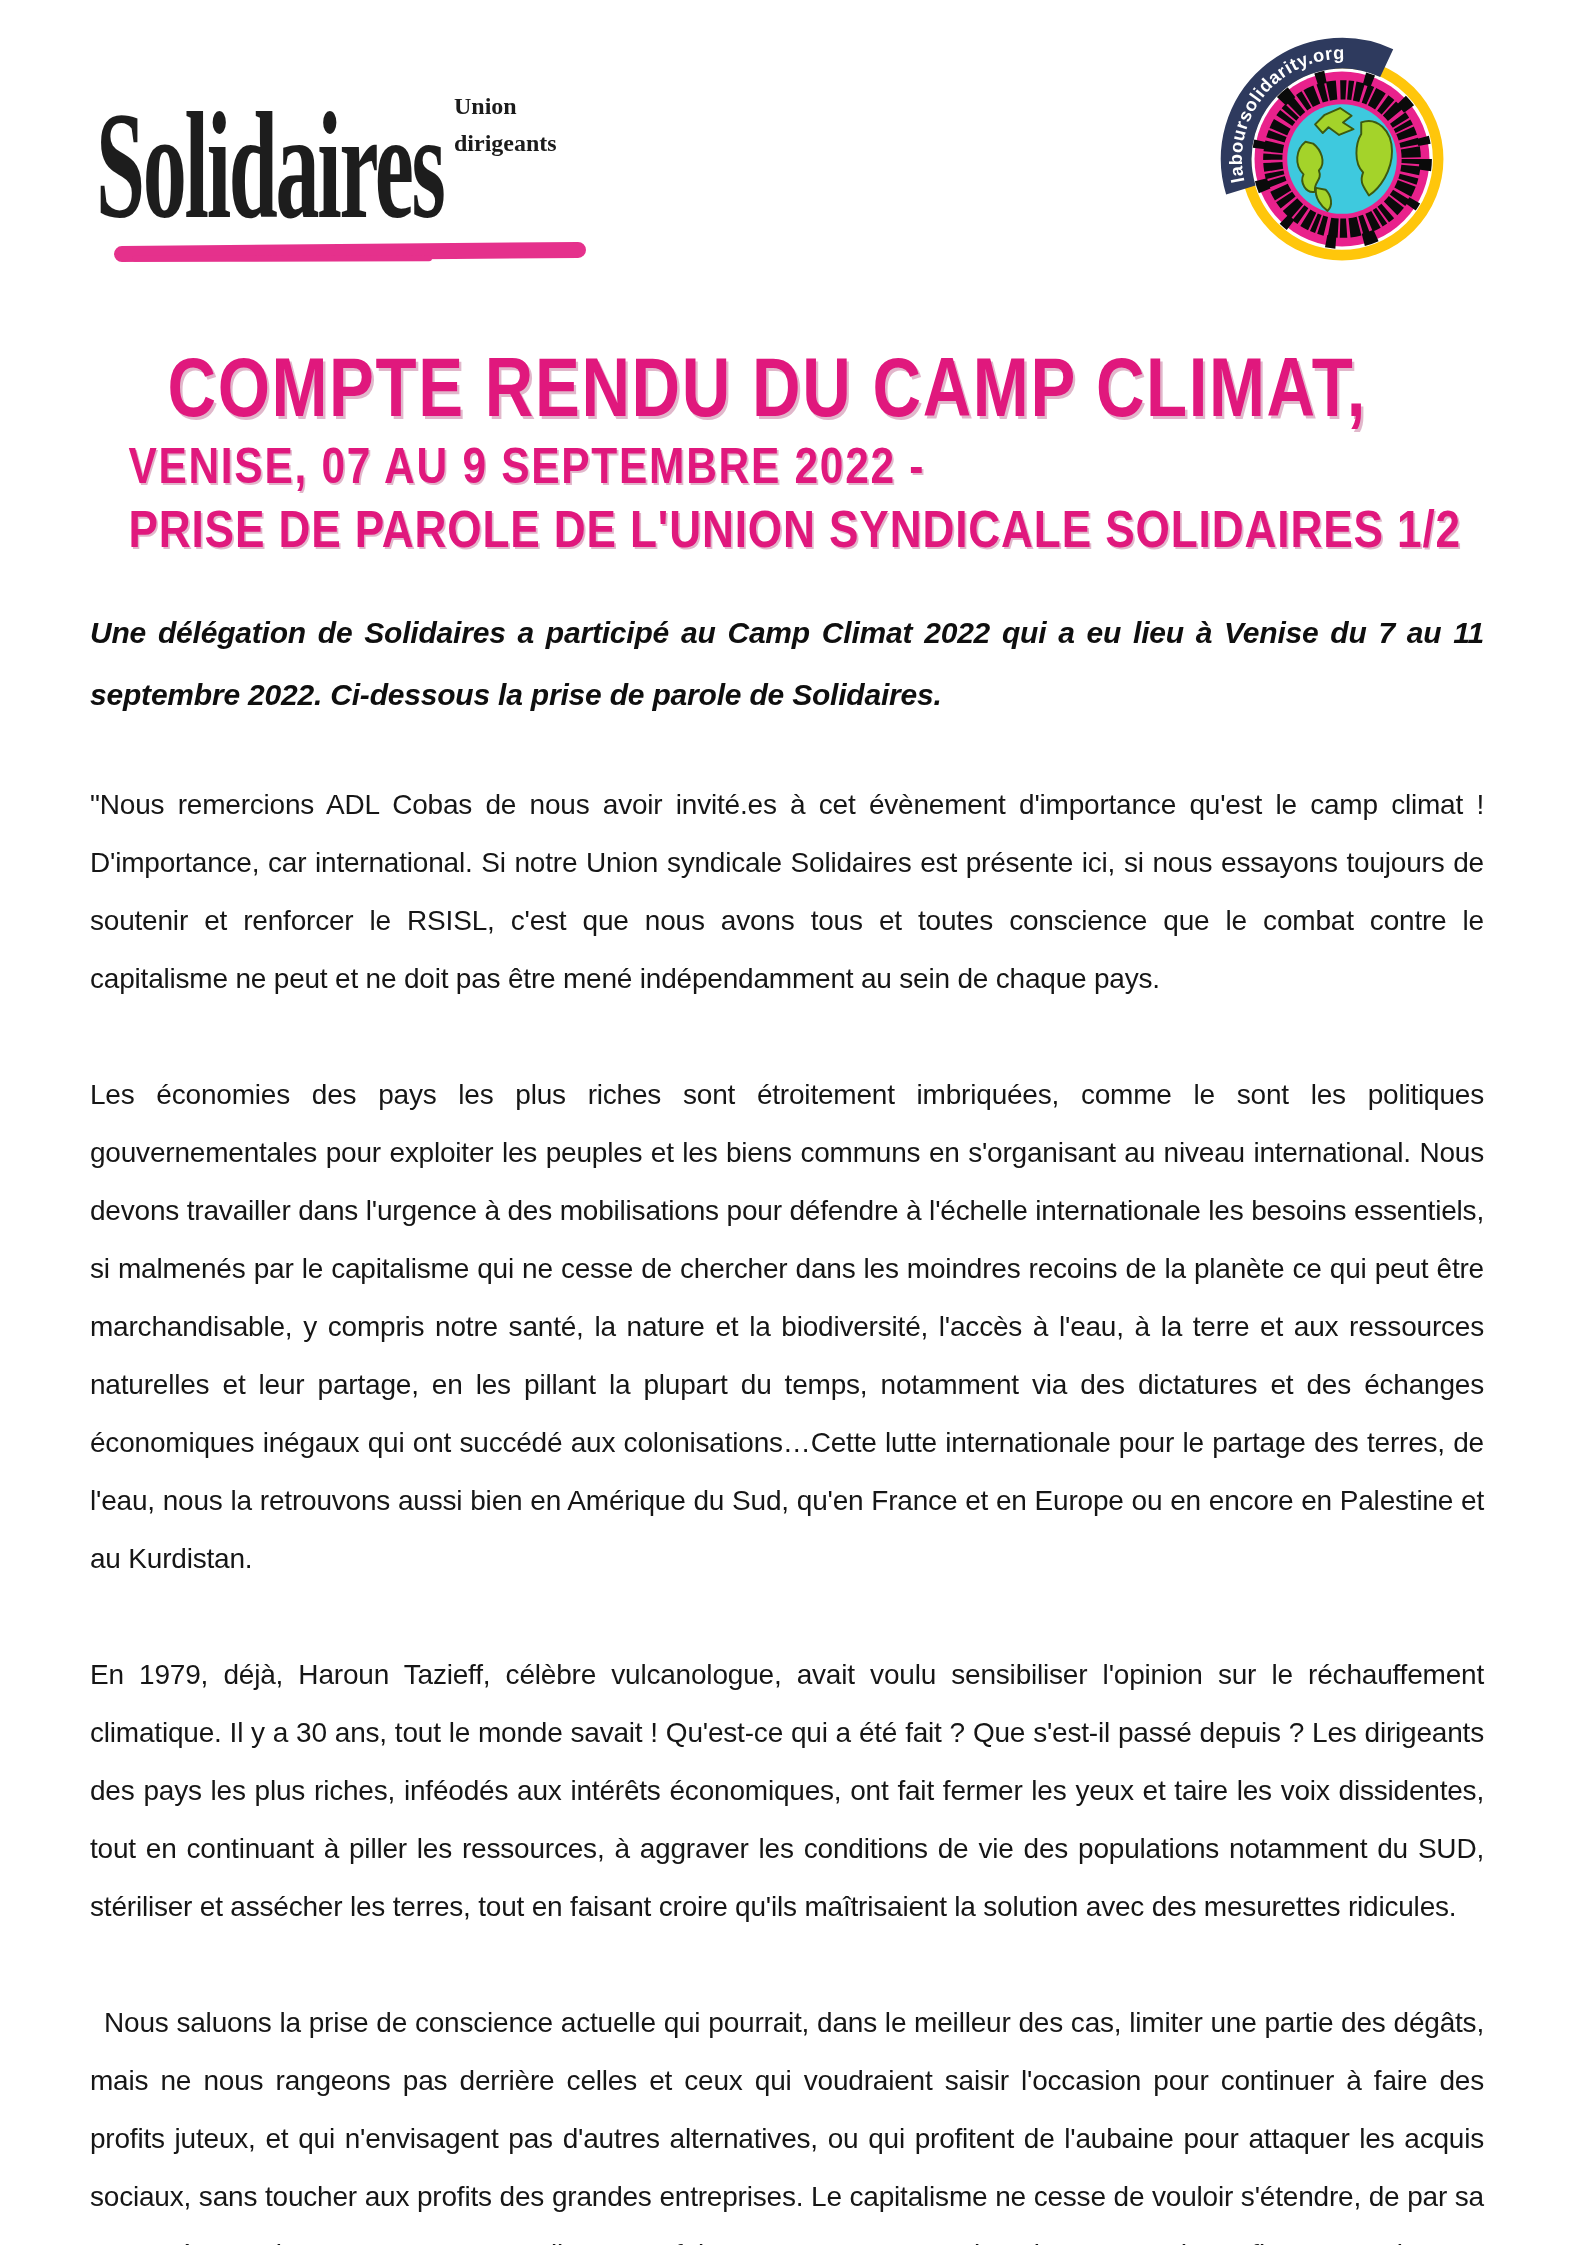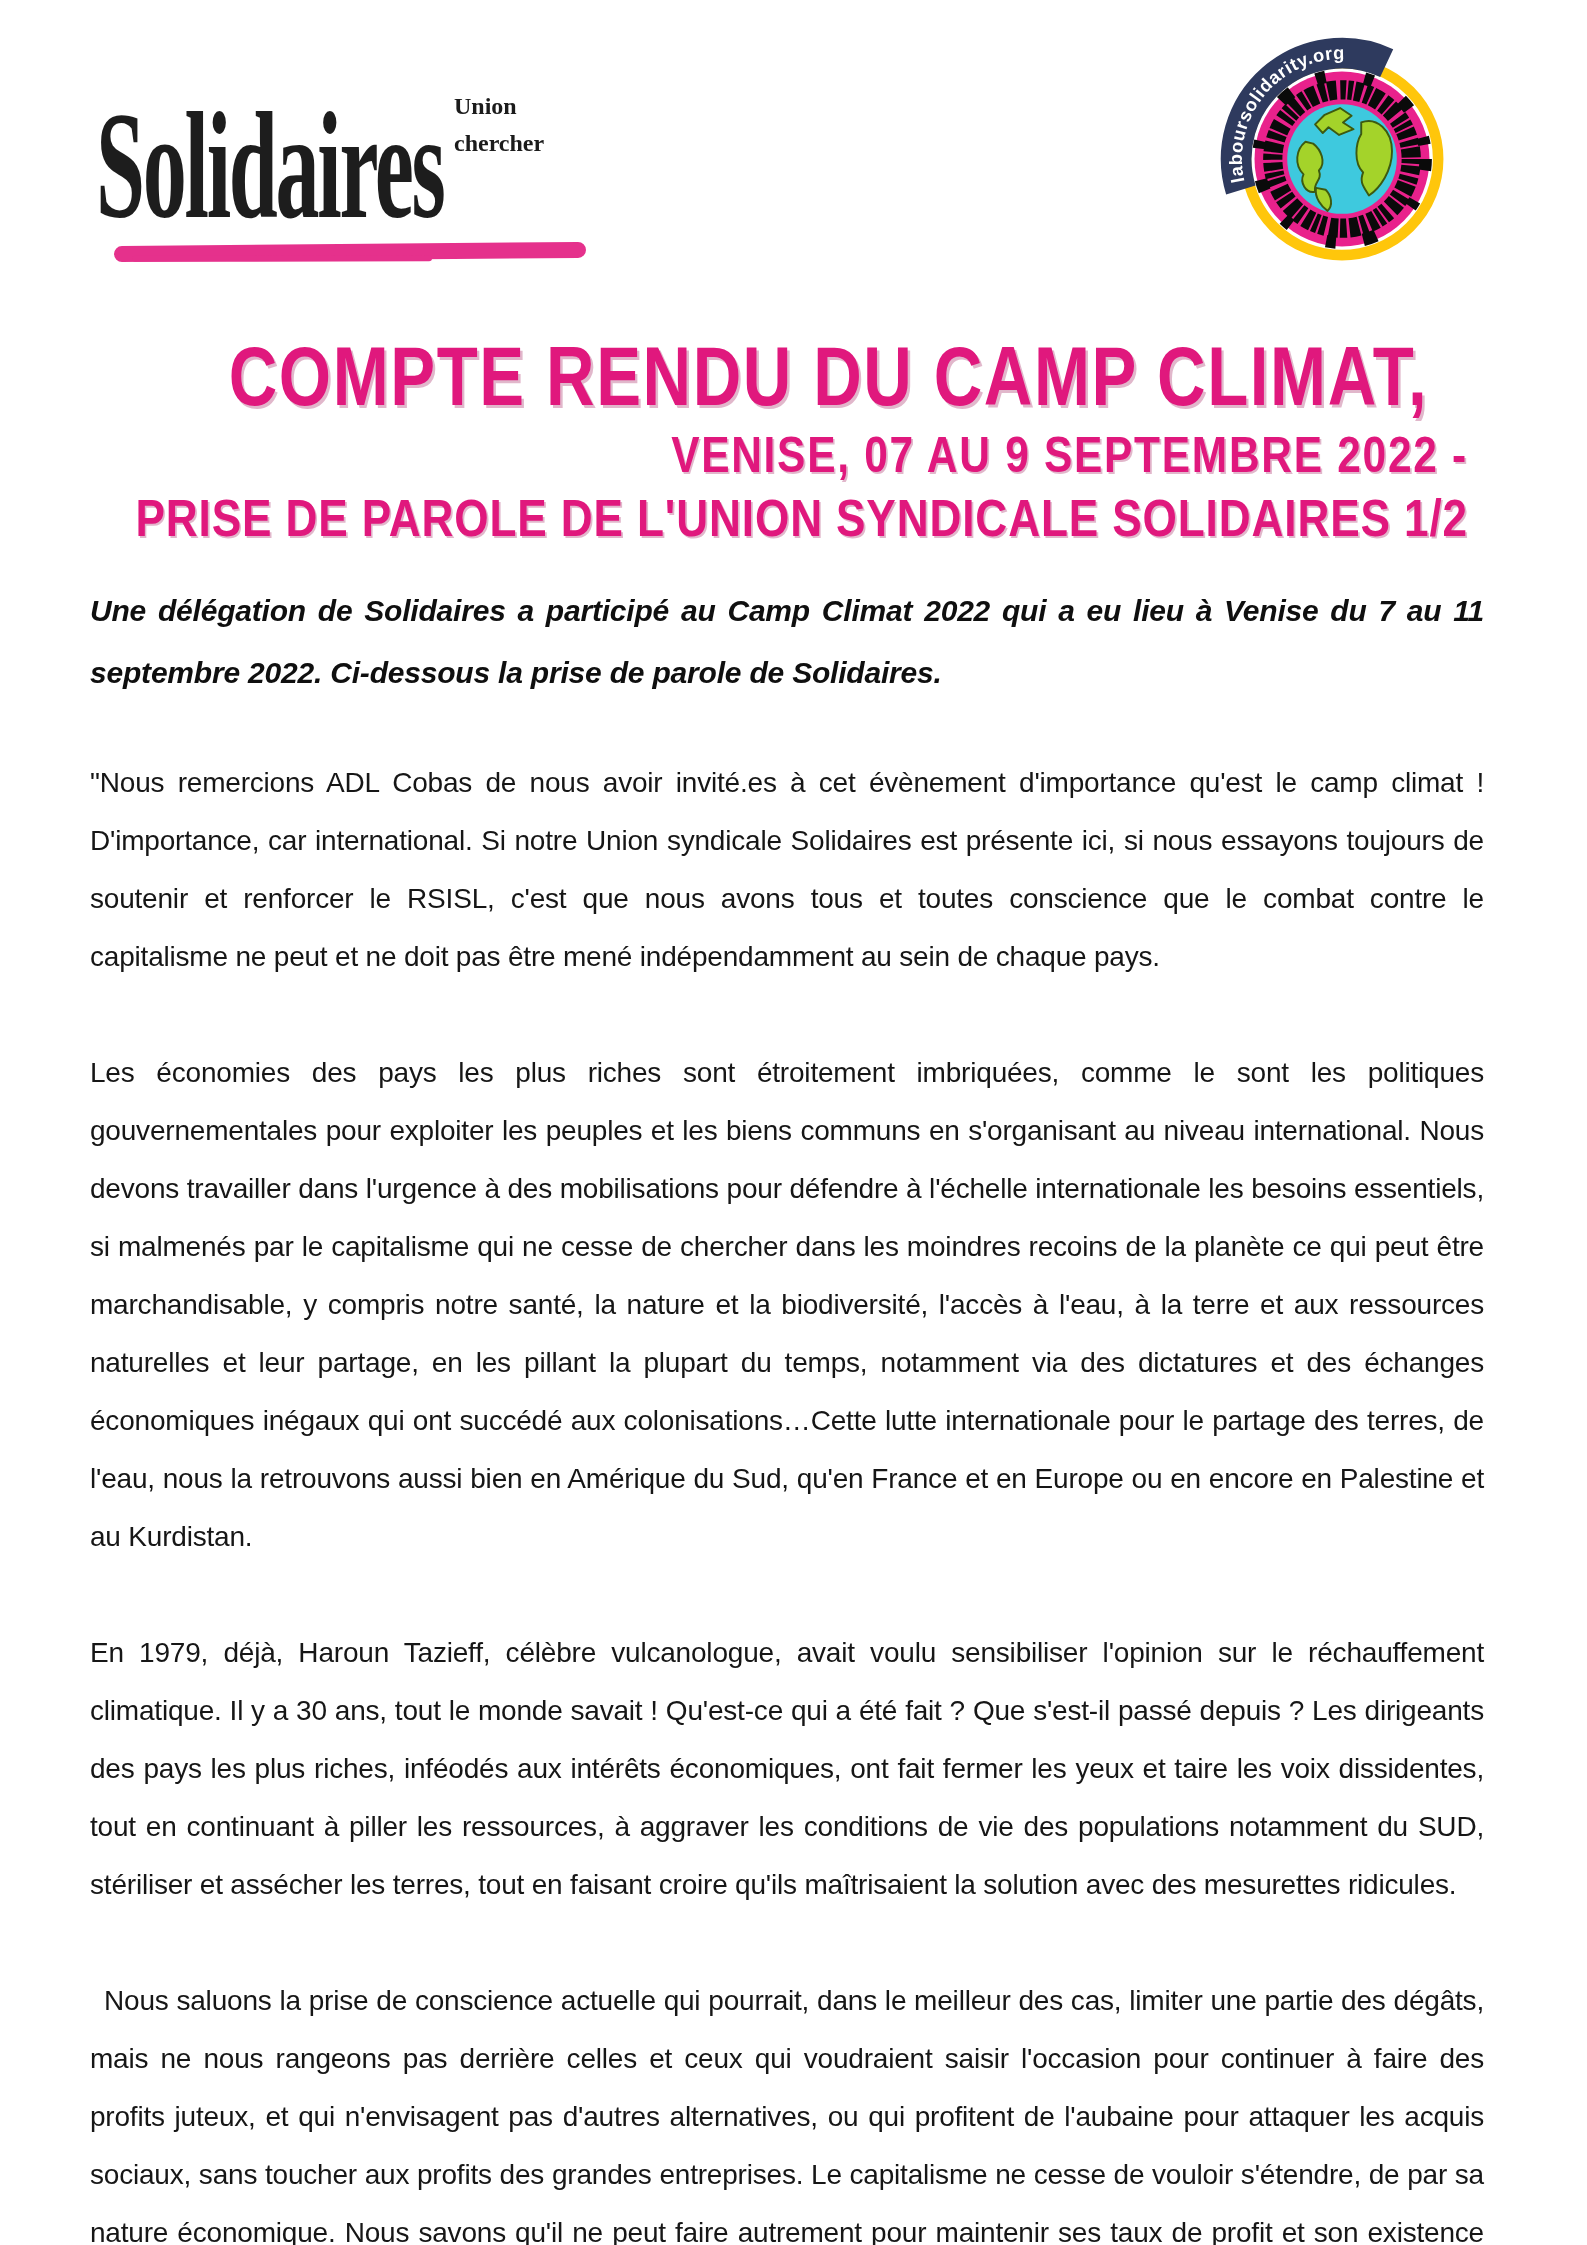--- a/index.html
+++ b/index.html
@@ -36,21 +36,21 @@
     transform: rotate(-0.5deg);
   }
   .logo-underline::after {
     content: ""; position: absolute; left: 18px; top: 11px; width: 300px; height: 6px;
     background: #e5318c; border-radius: 4px; transform: rotate(0.4deg);
   }
 
   .logo-badge { position: absolute; right: 120px; top: 34px; width: 250px; height: 250px; }
 
   
-  .title-block { text-align: right; margin: 0; padding-top: 8px; }
+  .title-block { text-align: left; margin: 11px; padding-top: 8px; }
   .title-block h1, .title-block h2 { margin: 0; font-weight: 800; }
   .t1 {
     font-size: 84px; line-height: 96px; color: #e0187d;
     letter-spacing: 2px; transform: scaleX(0.80); transform-origin: 50% 50%;
     text-shadow: 3px 3px 0 rgba(155, 16, 84, 0.30);
     white-space: nowrap;
   }
   .t2 {
     font-size: 50px; line-height: 62px; color: #e0187d;
     letter-spacing: 2px; transform: scaleX(0.85); transform-origin: 50% 50%;
@@ -84,21 +84,21 @@
 </head>
 <body>
 
 <div class="page">
 
   <header class="masthead">
 
     <div class="logo-solidaires">
       <div class="logo-tagline">
         <span>Union</span>
-        <span>chercher</span>
+        <span>dirigeants</span>
       </div>
       <div class="logo-wordmark">Solidaires</div>
       <div class="logo-underline"></div>
     </div>
 
     <div class="logo-badge">
       <svg viewBox="0 0 260 260" width="250" height="250">
 
         <circle cx="130" cy="130" r="100" fill="none" stroke="#ffc60b" stroke-width="11"></circle>
 

